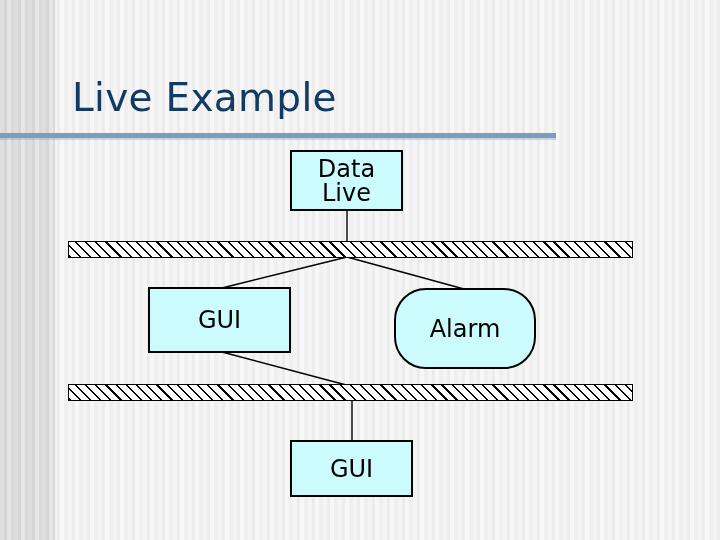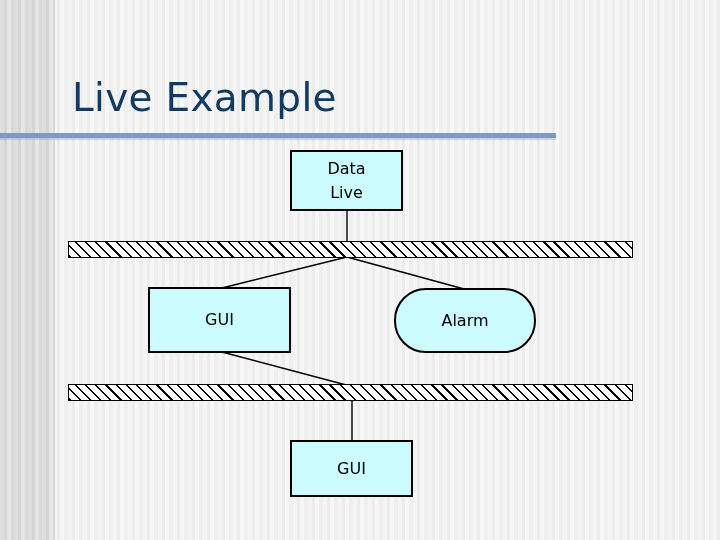--- a/index.html
+++ b/index.html
@@ -87,29 +87,29 @@
 
   .node-box {
     position: absolute;
     box-sizing: border-box;
     background: #cbfbfd;
     border: 2px solid #000000;
     display: flex;
     align-items: center;
     justify-content: center;
     text-align: center;
-    font-size: 16px;
+    font-size: 24px;
     line-height: 24px;
     color: #000000;
     z-index: 3;
   }
 
   #box-data-store  { left: 290px; top: 150px; width: 113px; height: 61px; }
   #box-gui-interp  { left: 148px; top: 287px; width: 143px; height: 66px; }
-  #box-alarm       { left: 394px; top: 288px; width: 142px; height: 65px; border-radius: 32px; }
+  #box-alarm       { left: 394px; top: 288px; width: 142px; height: 81px; border-radius: 32px; }
   #box-gui         { left: 290px; top: 440px; width: 123px; height: 57px; }
 
   
   .bus-bar {
     position: absolute;
     box-sizing: border-box;
     border: 1.5px solid #000000;
     background-color: #ffffff;
     background-image: repeating-linear-gradient(
       45deg,

